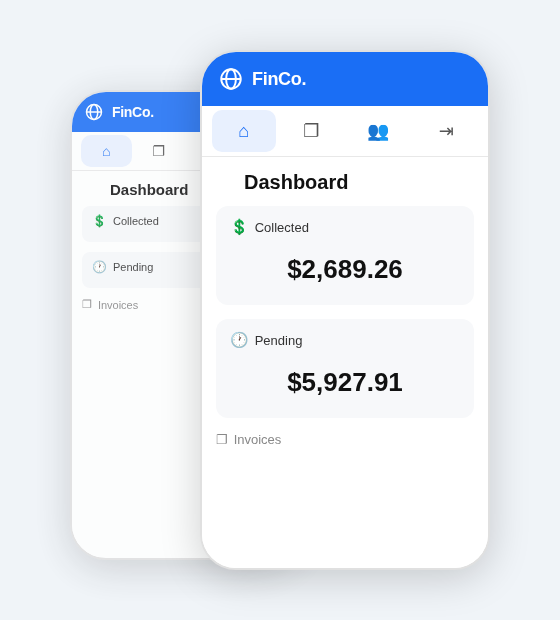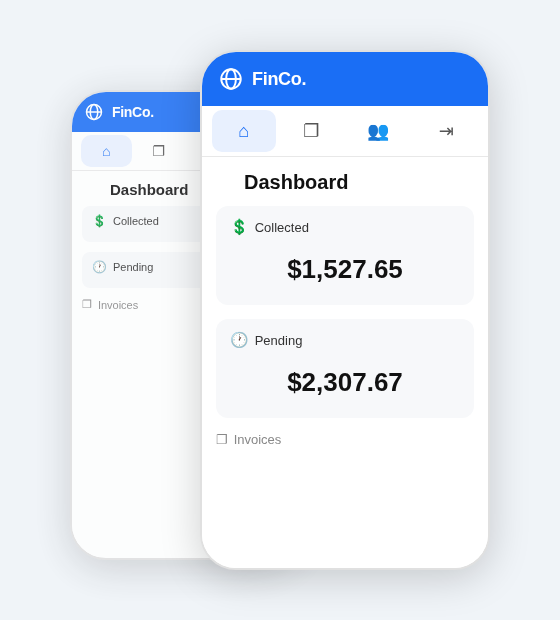--- a/index.html
+++ b/index.html
@@ -275,28 +275,28 @@
         <span class="nav-icon">⇥</span>
       </div>
     </div>
     <div class="phone-content">
       <div class="dashboard-title">Dashboard</div>
       <div class="card">
         <div class="card-label">
           <span class="card-icon">💲</span>
           <span>Collected</span>
         </div>
-        <div class="card-value">$1,527.65</div>
+        <div class="card-value">$2,689.26</div>
       </div>
       <div class="card">
         <div class="card-label">
           <span class="card-icon">🕐</span>
           <span>Pending</span>
         </div>
-        <div class="card-value">$2,307.67</div>
+        <div class="card-value">$5,927.91</div>
       </div>
       <div class="invoices-label">
         <span>❐</span>
         <span>Invoices</span>
       </div>
     </div>
   </div>
 
 </div>
 

